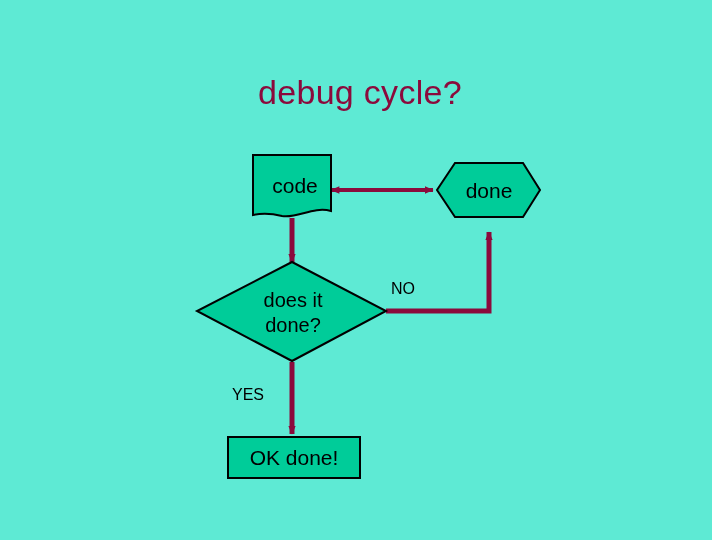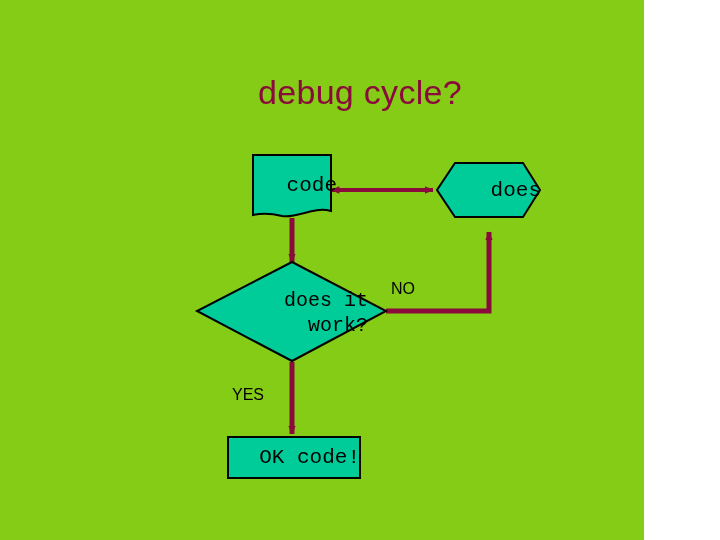--- a/index.html
+++ b/index.html
@@ -8,23 +8,23 @@
     background: #ffffff;
   }
   body {
     width: 720px;
     height: 540px;
     overflow: hidden;
     font-family: "Liberation Sans", sans-serif;
   }
   #slide {
     position: relative;
-    width: 644px;
+    width: 712px;
     height: 540px;
-    background: #84cc16;
+    background: #5eead4;
   }
   #title {
     position: absolute;
     left: 0;
     top: 72px;
     width: 720px;
     text-align: center;
     font-family: "Liberation Sans", sans-serif;
     font-size: 34px;
     font-weight: normal;
@@ -34,23 +34,23 @@
     white-space: nowrap;
   }
   #flow {
     position: absolute;
     left: 0;
     top: 0;
   }
   .shape-label {
     position: absolute;
     color: #000000;
-    font-family: Liberation Mono, monospace;
+    font-family: Liberation Sans, sans-serif;
     white-space: pre;
-    text-align: right;
+    text-align: center;
     pointer-events: none;
   }
   #lbl-code {
     left: 253px;
     top: 174px;
     width: 84px;
     font-size: 21px;
     line-height: 24px;
   }
   #lbl-debug {
@@ -123,23 +123,23 @@
 
     <polygon points="455,163 523,163 540,190 523,217 455,217 437,190" fill="#00CC99" stroke="#000000" stroke-width="2"></polygon>
 
     <polygon points="292,262 386,311 292,361 197,311" fill="#00CC99" stroke="#000000" stroke-width="2"></polygon>
 
     <rect x="228" y="437" width="132" height="41" fill="#00CC99" stroke="#000000" stroke-width="2"></rect>
   </svg>
 
   <div class="shape-label" id="lbl-code">code</div>
 
-  <div class="shape-label" id="lbl-debug">does</div>
+  <div class="shape-label" id="lbl-debug">done</div>
 
-  <div class="shape-label" id="lbl-decision"><span>does it</span><br><span>work?</span></div>
+  <div class="shape-label" id="lbl-decision"><span>does it</span><br><span>done?</span></div>
 
-  <div class="shape-label" id="lbl-done">OK code!</div>
+  <div class="shape-label" id="lbl-done">OK done!</div>
 
   <div class="branch-label" id="lbl-no">NO</div>
 
   <div class="branch-label" id="lbl-yes">YES</div>
 
 </div>
 
 </body></html>

